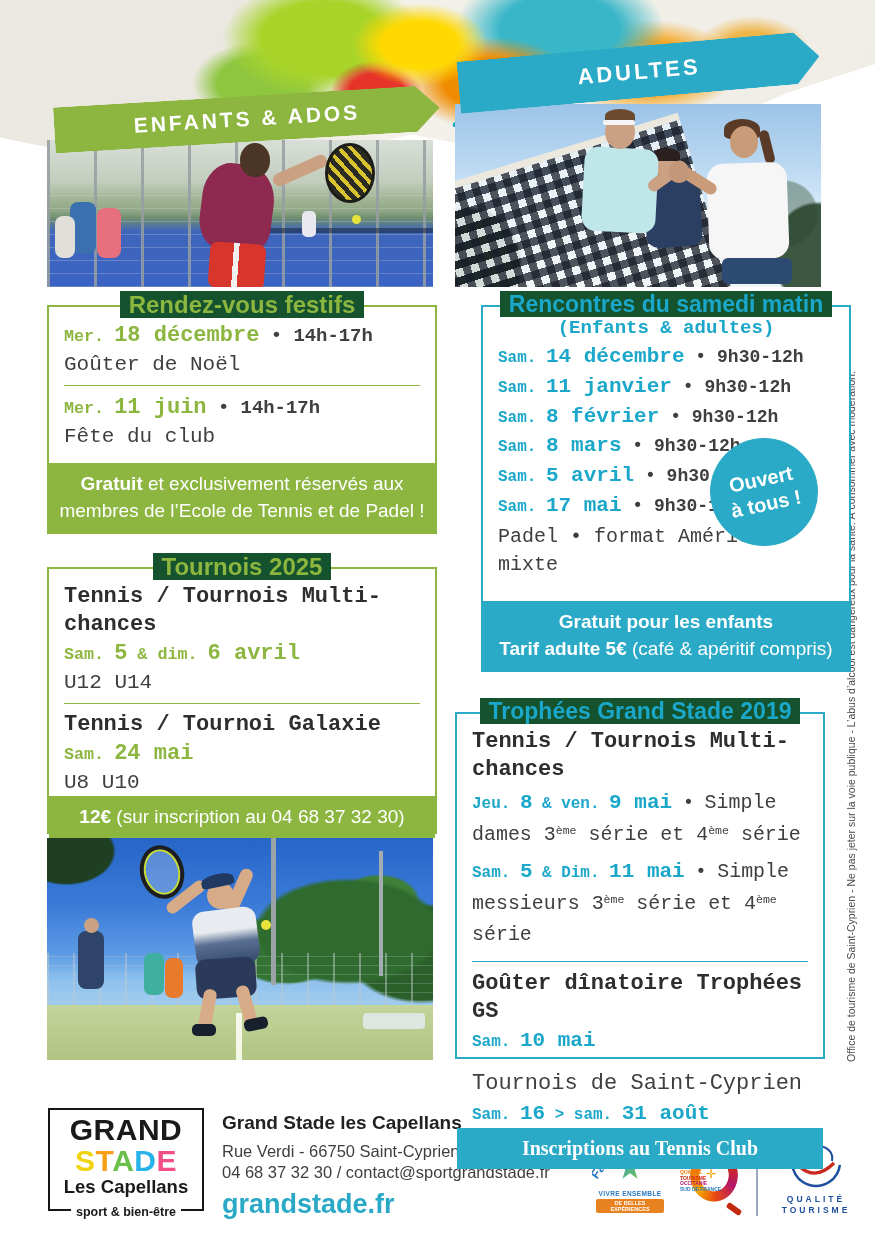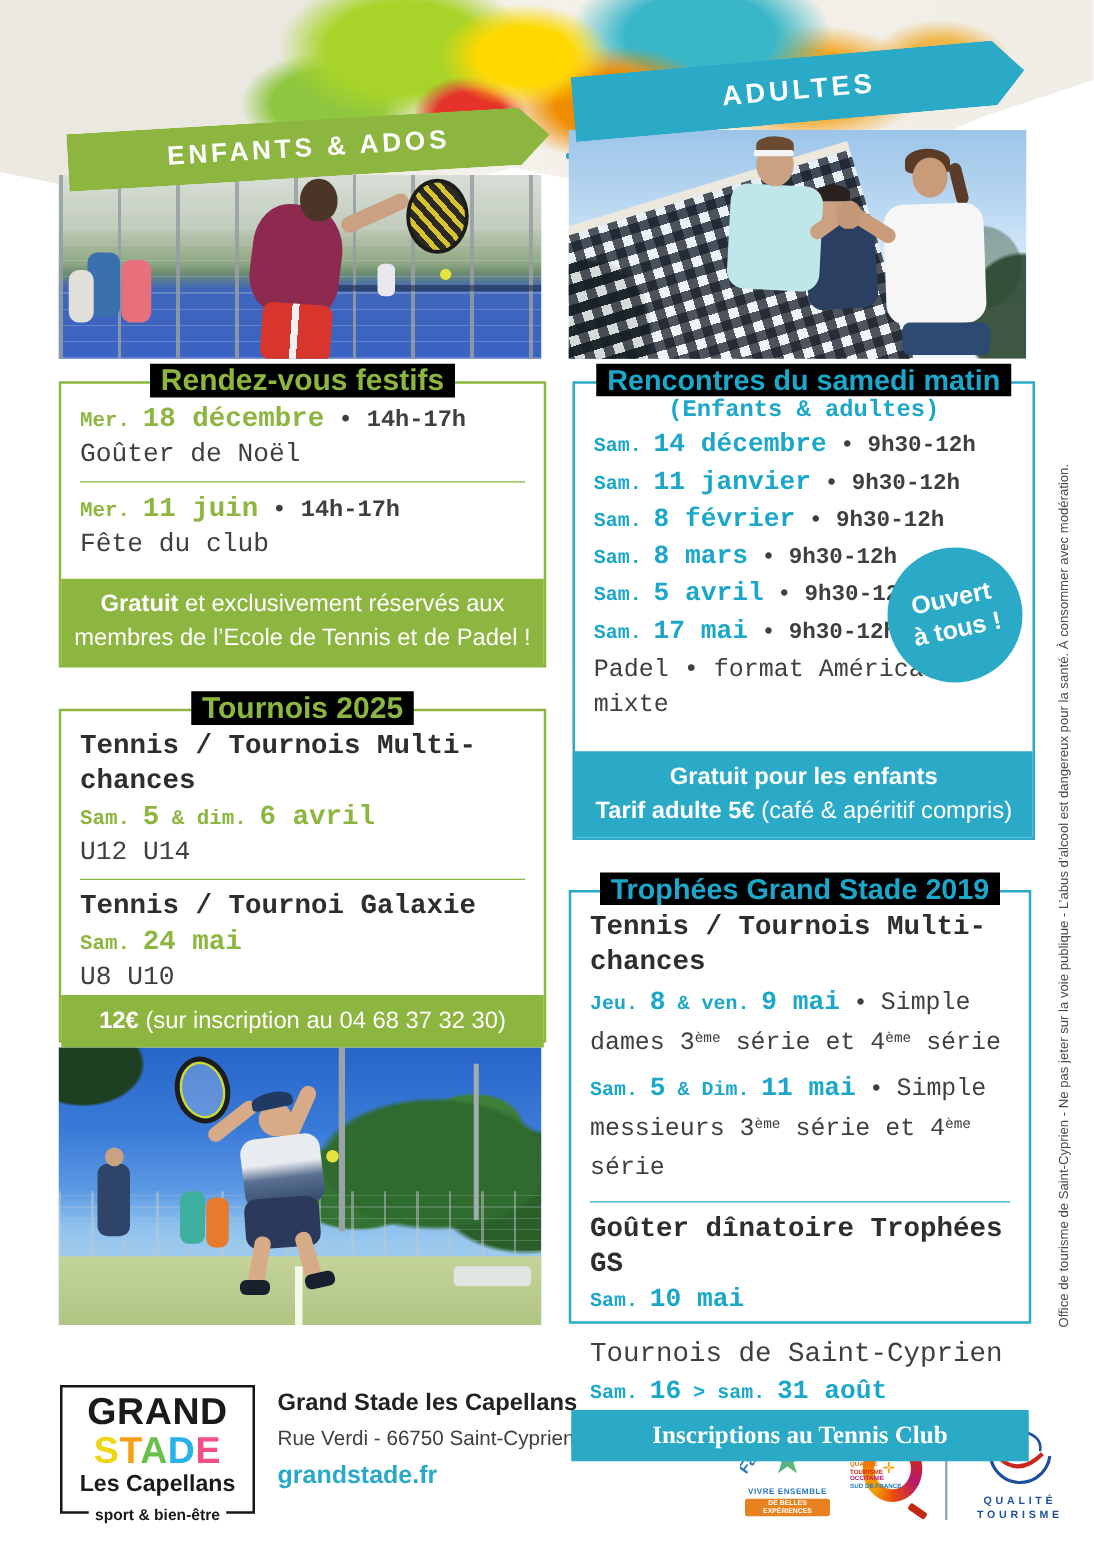--- a/index.html
+++ b/index.html
@@ -116,32 +116,32 @@
   .p3-kidC{left:30.5%;top:54%;width:18px;height:40px;background:#e87a2c;border-radius:7px;}
   .p3-bench{right:2%;bottom:14%;width:62px;height:16px;background:#dfe6e2;border-radius:4px;}
 
   
   .sec{position:absolute;background:#fff;display:flex;flex-direction:column;z-index:4;}
   .sec.g{border:2px solid #8cb63f;}
   .sec.t{border:2px solid #2aaac6;}
   .sec-title{position:absolute;top:-16px;left:0;right:0;text-align:center;font-weight:700;z-index:5;line-height:1.2;}
   .sec-title.g{color:#8cb63f;font-size:24px;}
   .sec-title.t{color:#1ba7c9;font-size:23px;}
-  .sec-title span{background:#000000;padding:0 9px;}
+  .sec-title span{background:#14532d;padding:0 9px;}
   .sec-body{padding:14px 15px 0 15px;flex:1 1 auto;font-family:Liberation Mono, monospace;}
   .sec-banner{margin-top:auto;color:#fff;text-align:center;font-weight:700;line-height:1.45;}
   .g-banner{background:#8cb63f;font-size:19px;padding:7px 10px;}
   .t-banner{background:#2aaac6;font-size:19px;padding:7px 8px;}
   .divider{border-top:1.5px solid;margin:7px 0;}
   .sec.g .divider{border-color:#8cb63f;}
   .sec.t .divider{border-color:#2aaac6;}
 
   .sec-festifs{left:47px;top:305px;width:386px;height:225px;}
   .sec-tournois{left:47px;top:567px;width:386px;height:263px;}
-  .sec-rencontres{left:458px;top:305px;width:366px;height:363px;}
+  .sec-rencontres{left:481px;top:305px;width:366px;height:363px;}
   .sec-trophees{left:455px;top:712px;width:366px;height:343px;}
 
   .g-date{color:#8cb63f;font-weight:700;font-size:22px;line-height:1.35;}
   .t-date{color:#1ba7c9;font-weight:700;font-size:21px;line-height:1.42;}
   .ev-name{color:#3f3f3f;font-size:21px;line-height:1.3;font-weight:400;}
   .ev-head{color:#2e2e2e;font-size:22px;line-height:1.28;font-weight:700;}
   .t-sub{color:#1ba7c9;font-weight:700;font-size:19px;text-align:center;margin:-4px 0 3px 0;}
   .t-format{color:#3f3f3f;font-size:20px;line-height:1.4;font-weight:400;margin-top:2px;}
   .t-para{color:#1ba7c9;font-weight:700;font-size:21px;line-height:1.5;}
 
@@ -165,21 +165,21 @@
     text-align:center;}
   .lg-grand,.lg-stade{font-size:30px;font-weight:700;letter-spacing:.5px;line-height:1.04;color:#1a1a1a;}
   .lg-grand{margin-top:4px;}
   .lg-cap{font-size:18.5px;font-weight:700;color:#1a1a1a;line-height:1.15;}
   .lg-sub{position:absolute;left:50%;bottom:-10px;transform:translateX(-50%);background:#fff;
     padding:0 5px;font-size:12.5px;font-weight:700;color:#1a1a1a;white-space:nowrap;}
   .contact{position:absolute;left:222px;top:1112px;}
   .ct-name{font-size:19px;font-weight:700;color:#222;}
   .ct-addr{font-size:16.5px;color:#3f3f3f;margin-top:7px;line-height:1.25;}
   .ct-phone{font-size:16.5px;color:#3f3f3f;line-height:1.25;}
-  .ct-site{font-size:20px;font-weight:700;color:#29a9c5;margin-top:7px;}
+  .ct-site{font-size:27px;font-weight:700;color:#29a9c5;margin-top:7px;}
 
   .fp-logo{position:absolute;left:592px;top:1138px;width:76px;height:86px;text-align:center;}
   .fp-star{position:absolute;left:25px;top:17px;width:26px;height:26px;
     background:linear-gradient(135deg,#2aa5d8,#7cc142);
     clip-path:polygon(50% 0,61% 35%,98% 35%,68% 57%,79% 91%,50% 70%,21% 91%,32% 57%,2% 35%,39% 35%);}
   .fp-sub1{position:absolute;left:0;right:0;top:52px;font-size:6.5px;font-weight:700;color:#2b78c0;letter-spacing:.4px;}
   .fp-sub2{position:absolute;left:4px;right:4px;top:61px;font-size:5.5px;font-weight:700;color:#fff;
     background:#e8811f;border-radius:2px;padding:1px 0;}
   .q-logo{position:absolute;left:680px;top:1136px;width:64px;height:88px;}
   .q-ring{position:absolute;left:8px;top:10px;width:52px;height:58px;border-radius:50%;
@@ -342,20 +342,21 @@
   <div class="logo-box">
     <div class="lg-grand">GRAND</div>
     <div class="lg-stade"><span style="color: rgb(240, 212, 15);">S</span><span style="color: rgb(246, 160, 22);">T</span><span style="color: rgb(106, 191, 75);">A</span><span style="color: rgb(39, 178, 234);">D</span><span style="color: rgb(242, 78, 135);">E</span></div>
     <div class="lg-cap">Les Capellans</div>
     <div class="lg-sub"><span>sport &amp; bien-être</span></div>
   </div>
 
   <div class="contact">
     <div class="ct-name">Grand Stade les Capellans</div>
     <div class="ct-addr">Rue Verdi - 66750 Saint-Cyprien</div>
+    <div class="ct-phone">04 68 37 32 30 / contact@sportgrandstade.fr</div>
     <div class="ct-site">grandstade.fr</div>
   </div>
 
   <div class="fp-logo">
     <svg width="76" height="50" viewBox="0 0 76 50">
       <path id="fpArc" d="M5,42 Q38,-8 71,38" fill="none"></path>
       <text font-size="13" font-weight="bold" font-family="Liberation Sans, sans-serif">
         <textPath href="#fpArc">
           <tspan fill="#2b78c0">Famille</tspan><tspan fill="#e8571d">Plus</tspan>
         </textPath>

